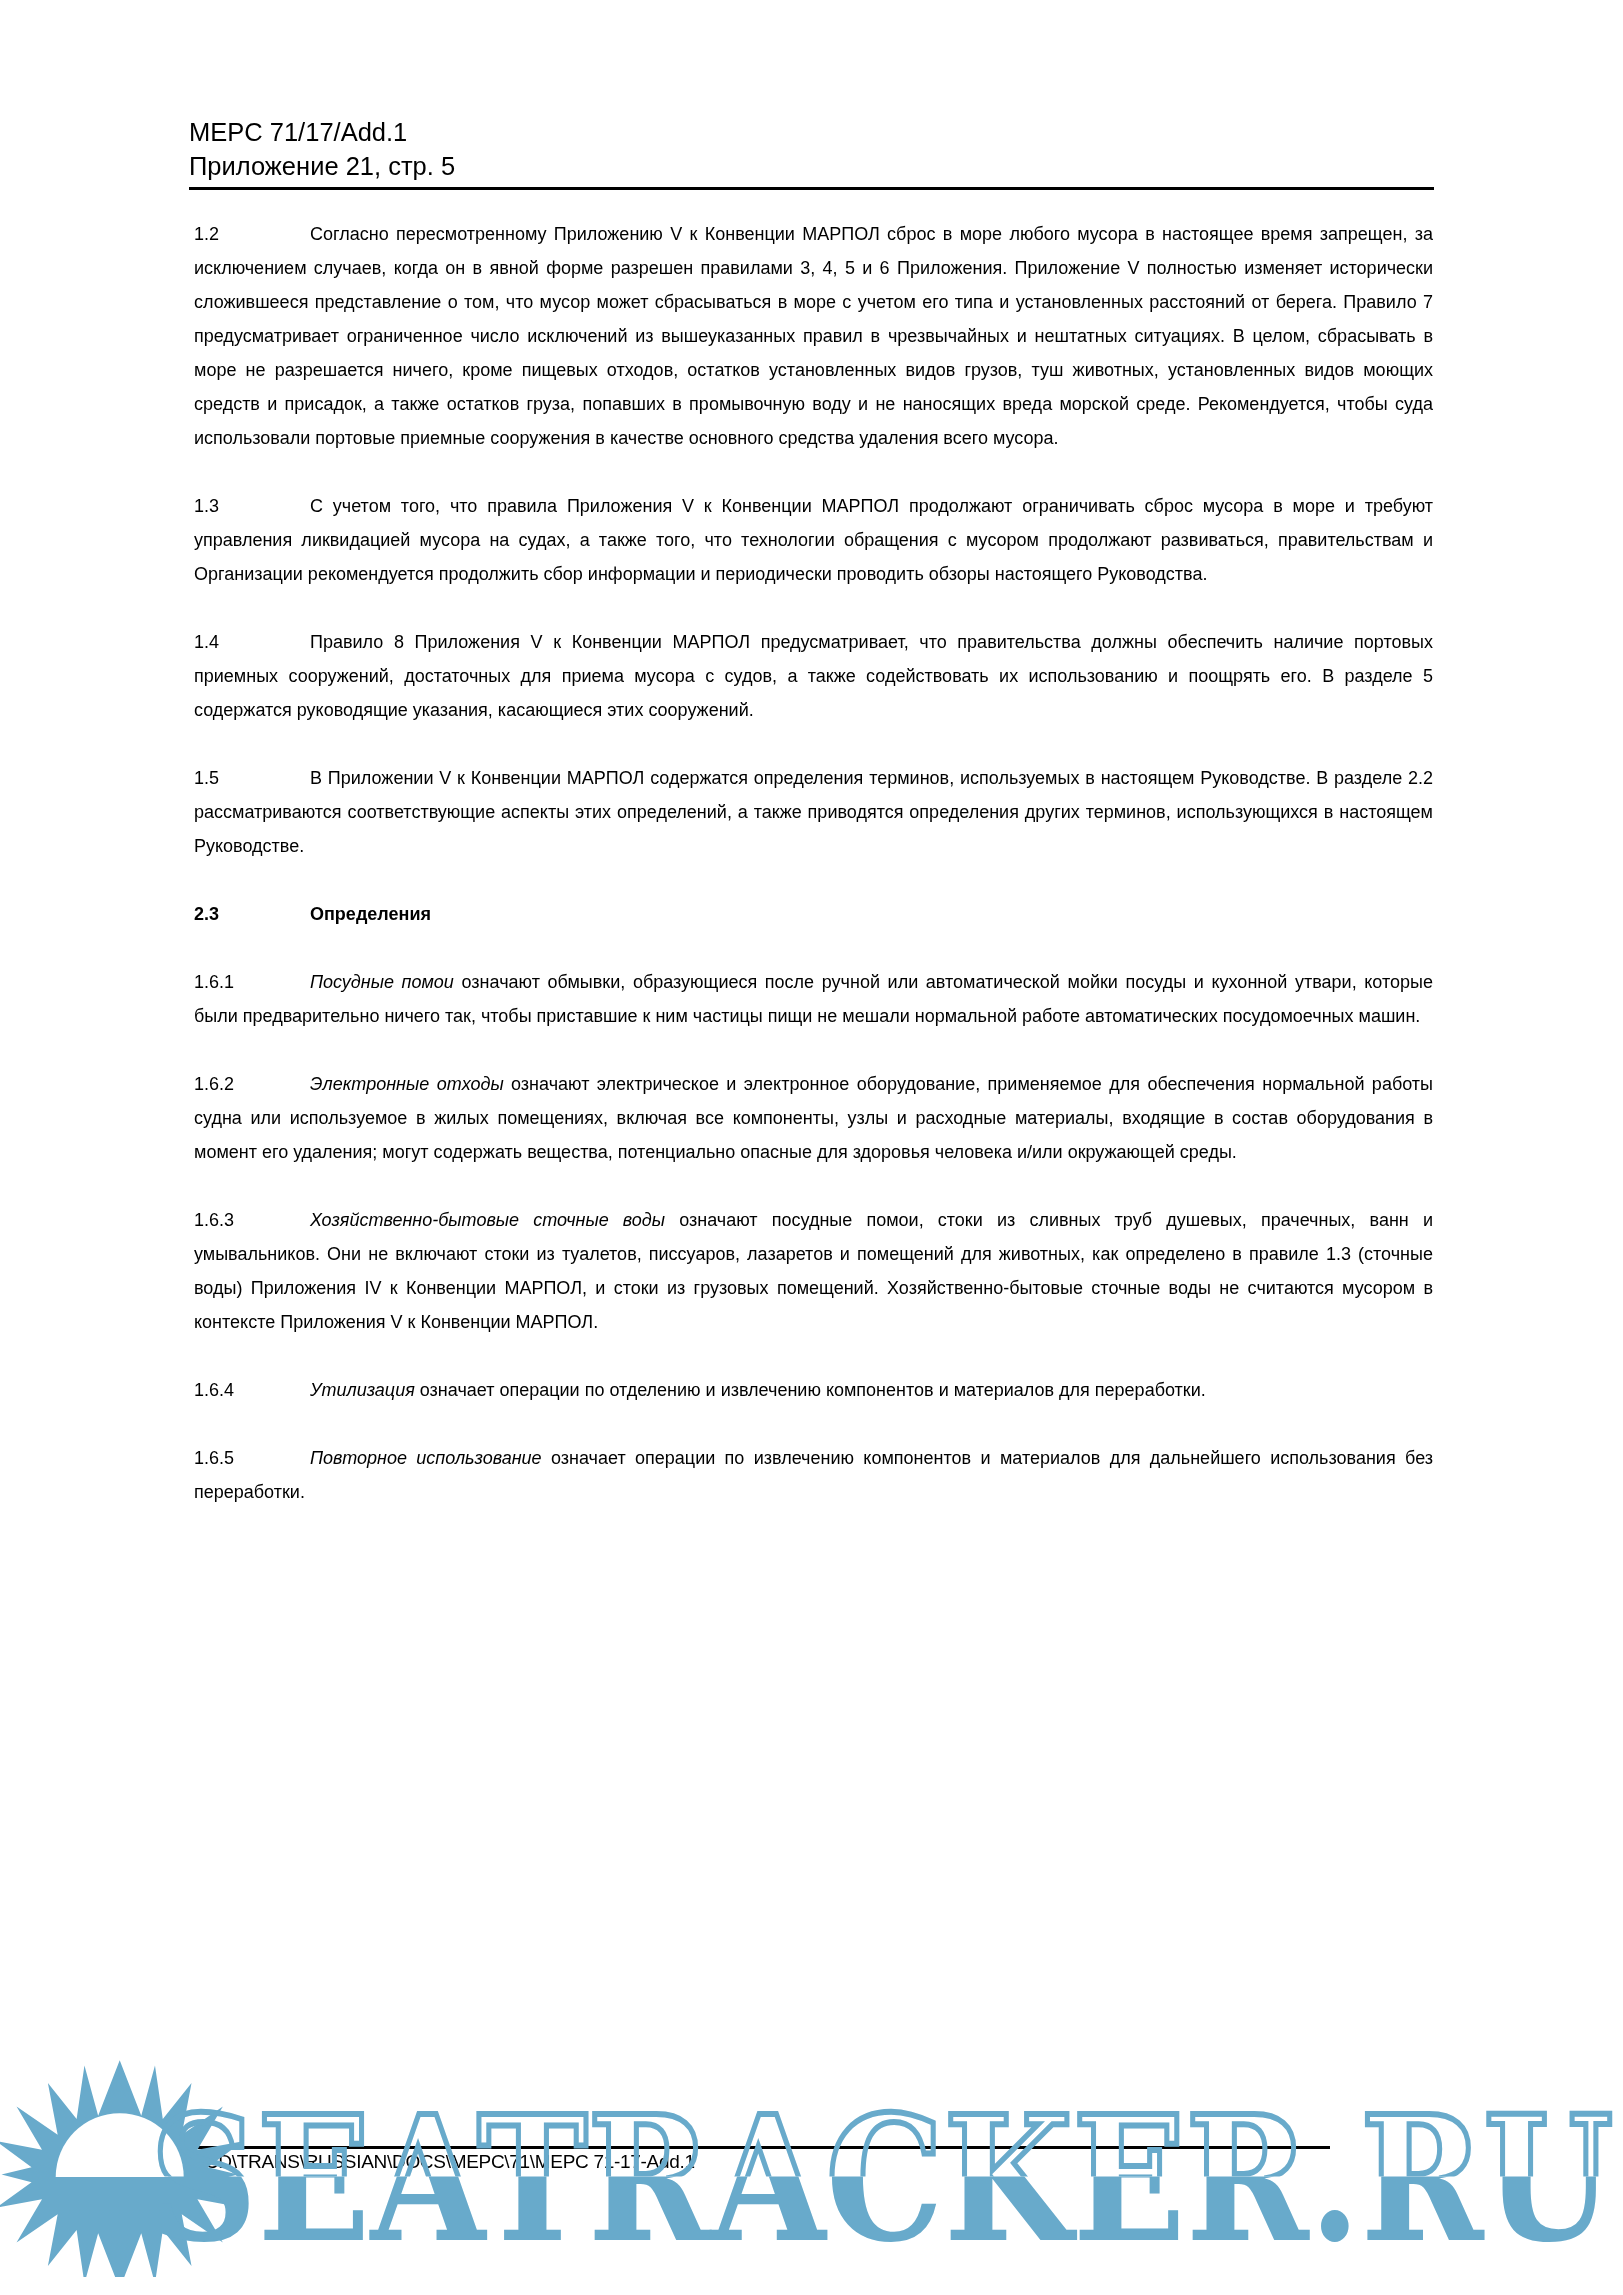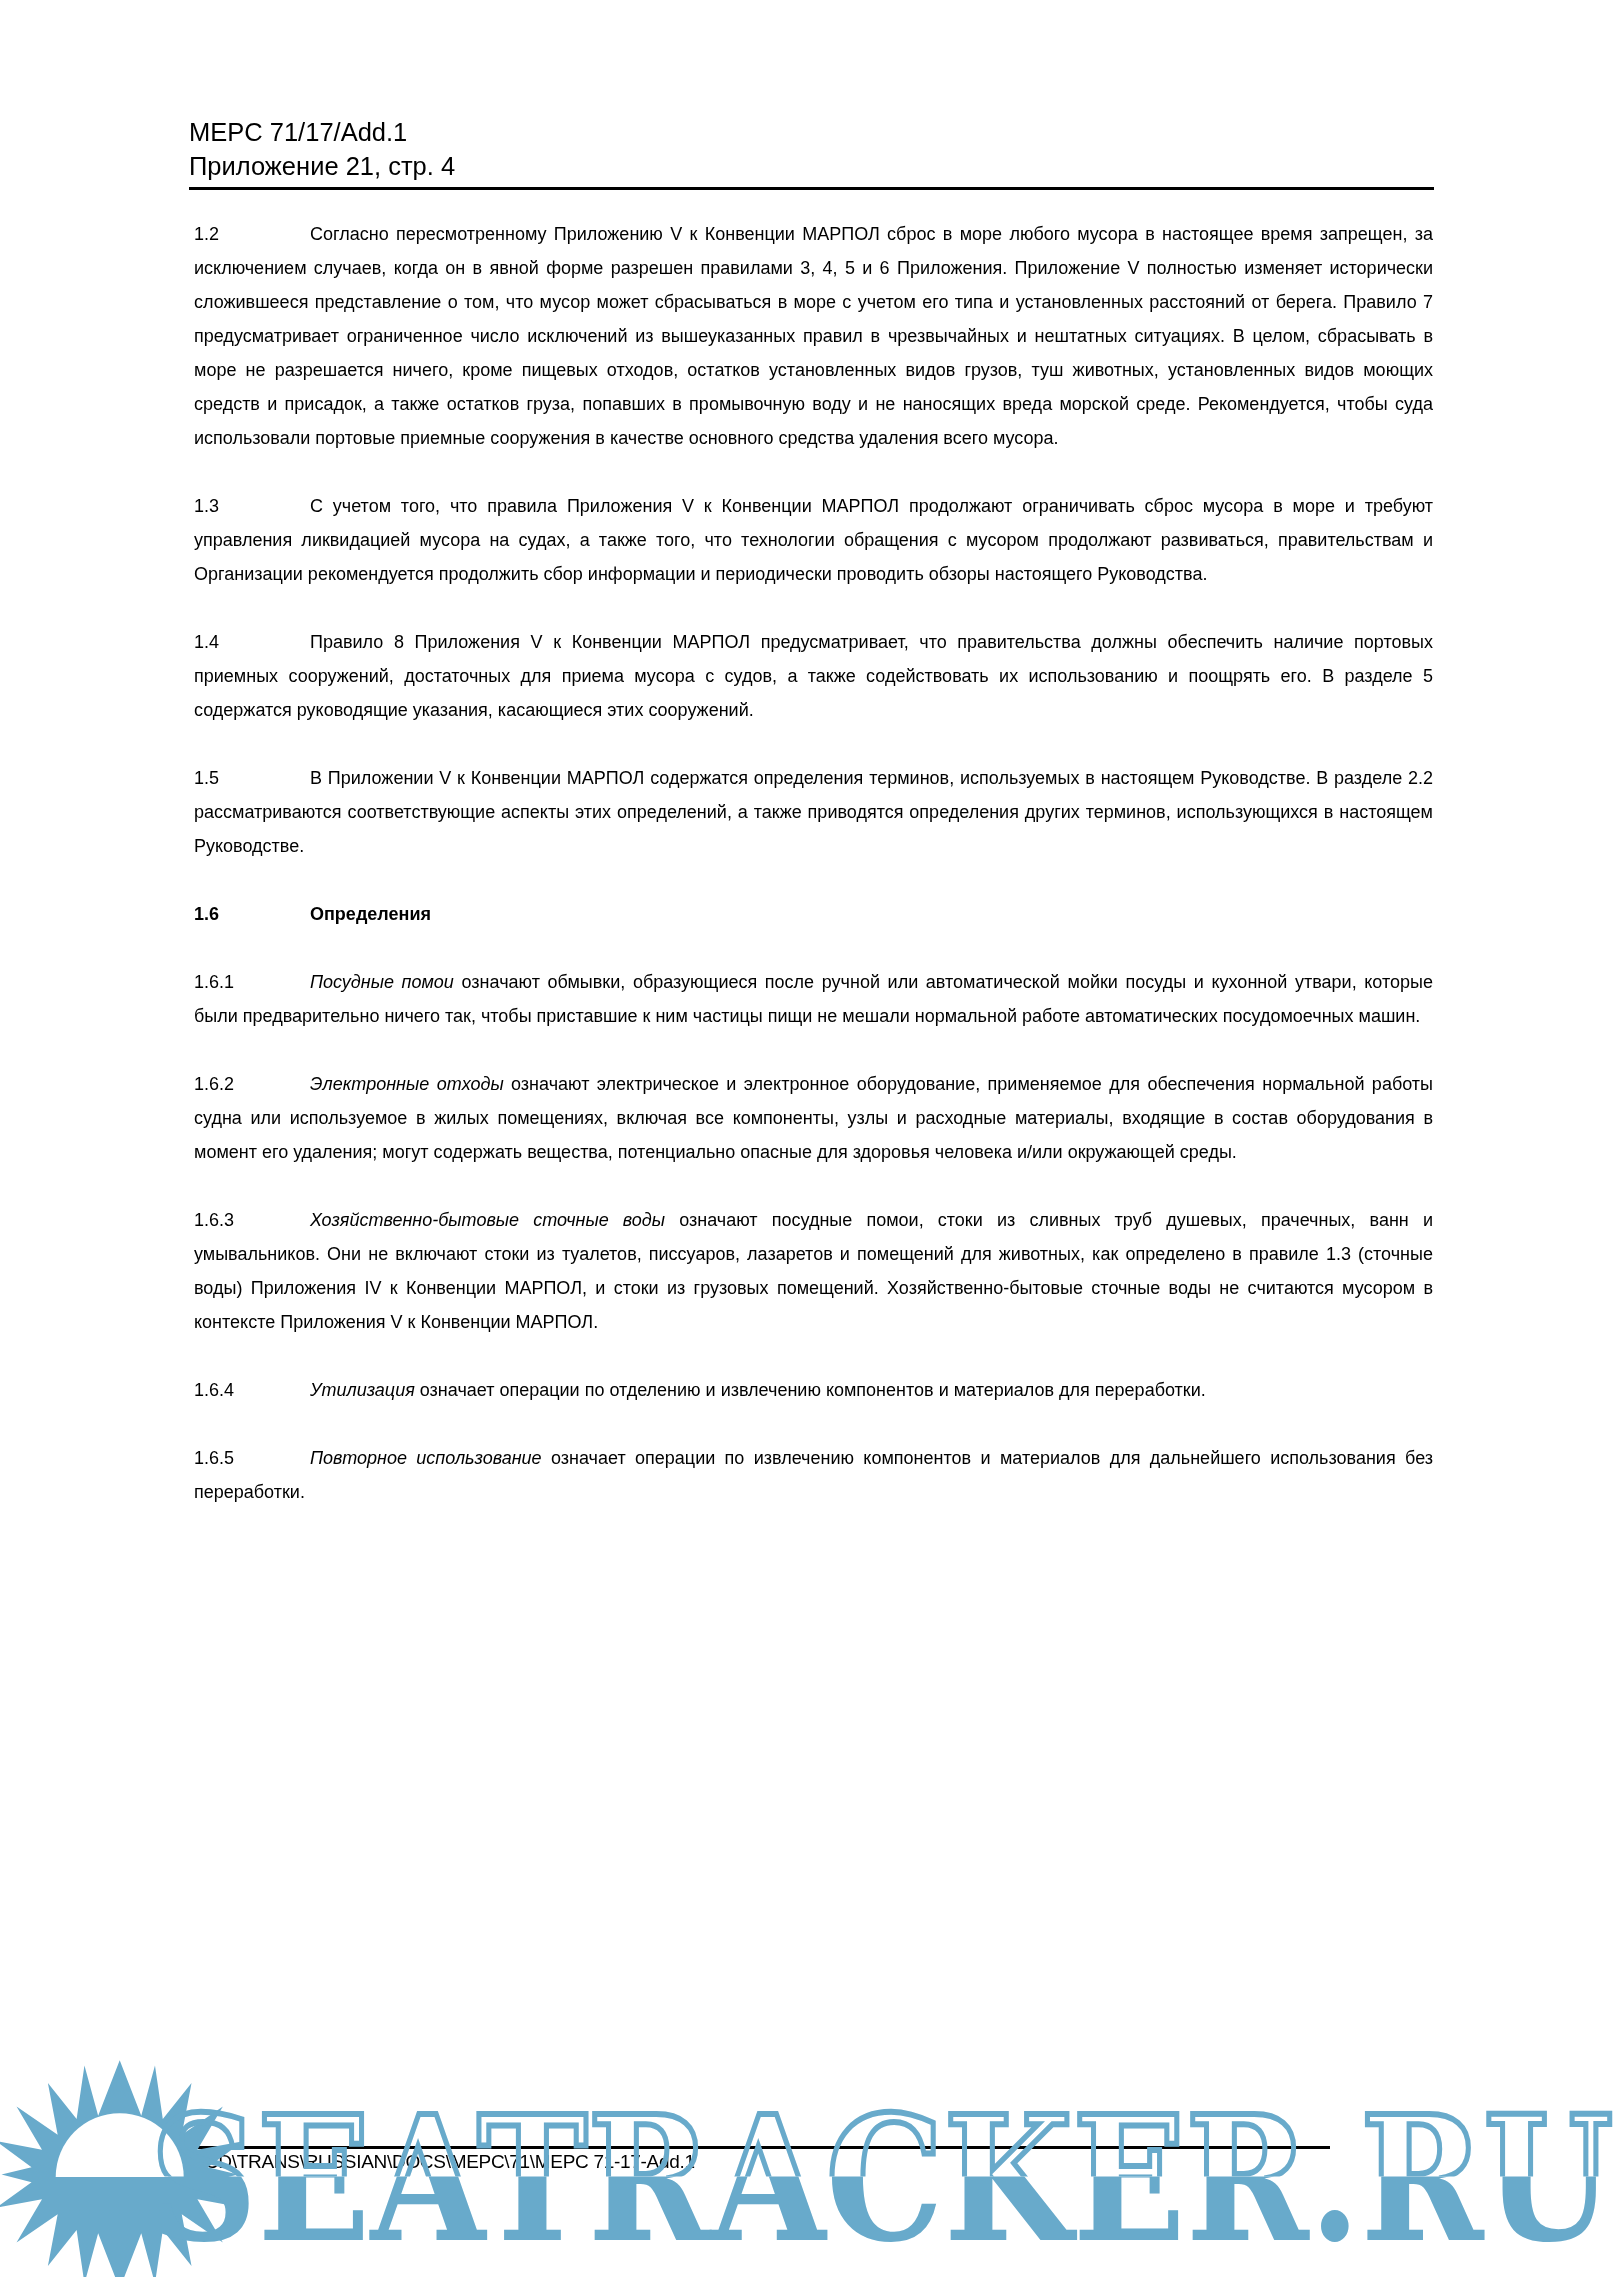--- a/index.html
+++ b/index.html
@@ -24,21 +24,21 @@
 
   .watermark { position: absolute; left: 0; top: 2055px; width: 1623px; height: 222px; pointer-events: none; }
 </style>
 </head>
 <body>
 
 <div class="page">
 
   <div class="header">
     <div>MEPC 71/17/Add.1</div>
-    <div>Приложение 21, стр. 4</div>
+    <div>Приложение 21, стр. 5</div>
   </div>
   <div class="header-line"></div>
 
   <div class="content">
 
     <p class="para">
       <span class="num">1.2</span><span>Согласно пересмотренному Приложению V к Конвенции МАРПОЛ сброс в море любого мусора в настоящее время запрещен, за исключением случаев, когда он в явной форме разрешен правилами 3, 4, 5 и 6 Приложения. Приложение V полностью изменяет исторически сложившееся представление о том, что мусор может сбрасываться в море с учетом его типа и установленных расстояний от берега. Правило 7 предусматривает ограниченное число исключений из вышеуказанных правил в чрезвычайных и нештатных ситуациях. В целом, сбрасывать в море не разрешается ничего, кроме пищевых отходов, остатков установленных видов грузов, туш животных, установленных видов моющих средств и присадок, а также остатков груза, попавших в промывочную воду и не наносящих вреда морской среде. Рекомендуется, чтобы суда использовали портовые приемные сооружения в качестве основного средства удаления всего мусора.</span>
     </p>
 
     <p class="para">
@@ -47,21 +47,21 @@
 
     <p class="para">
       <span class="num">1.4</span><span>Правило 8 Приложения V к Конвенции МАРПОЛ предусматривает, что правительства должны обеспечить наличие портовых приемных сооружений, достаточных для приема мусора с судов, а также содействовать их использованию и поощрять его. В разделе 5 содержатся руководящие указания, касающиеся этих сооружений.</span>
     </p>
 
     <p class="para">
       <span class="num">1.5</span><span>В Приложении V к Конвенции МАРПОЛ содержатся определения терминов, используемых в настоящем Руководстве. В разделе 2.2 рассматриваются соответствующие аспекты этих определений, а также приводятся определения других терминов, использующихся в настоящем Руководстве.</span>
     </p>
 
     <p class="heading">
-      <span class="num">1.6</span><span>Определения</span>
+      <span class="num">2.3</span><span>Определения</span>
     </p>
 
     <p class="para">
       <span class="num">1.6.1</span><span class="term">Посудные помои</span><span> означают обмывки, образующиеся после ручной или автоматической мойки посуды и кухонной утвари, которые были предварительно ничего так, чтобы приставшие к ним частицы пищи не мешали нормальной работе автоматических посудомоечных машин.</span>
     </p>
 
     <p class="para">
       <span class="num">1.6.2</span><span class="term">Электронные отходы</span><span> означают электрическое и электронное оборудование, применяемое для обеспечения нормальной работы судна или используемое в жилых помещениях, включая все компоненты, узлы и расходные материалы, входящие в состав оборудования в момент его удаления; могут содержать вещества, потенциально опасные для здоровья человека и/или окружающей среды.</span>
     </p>
 

